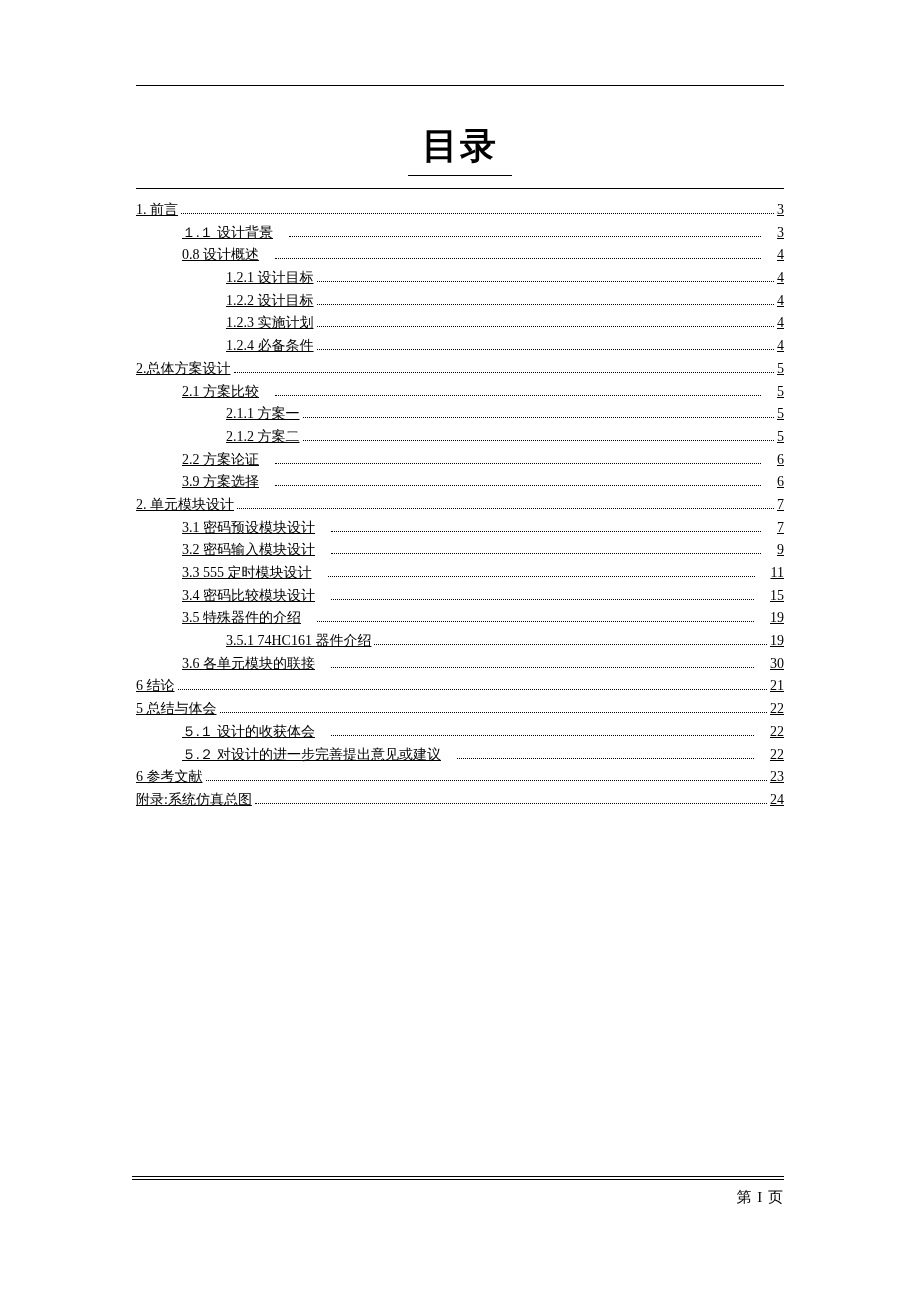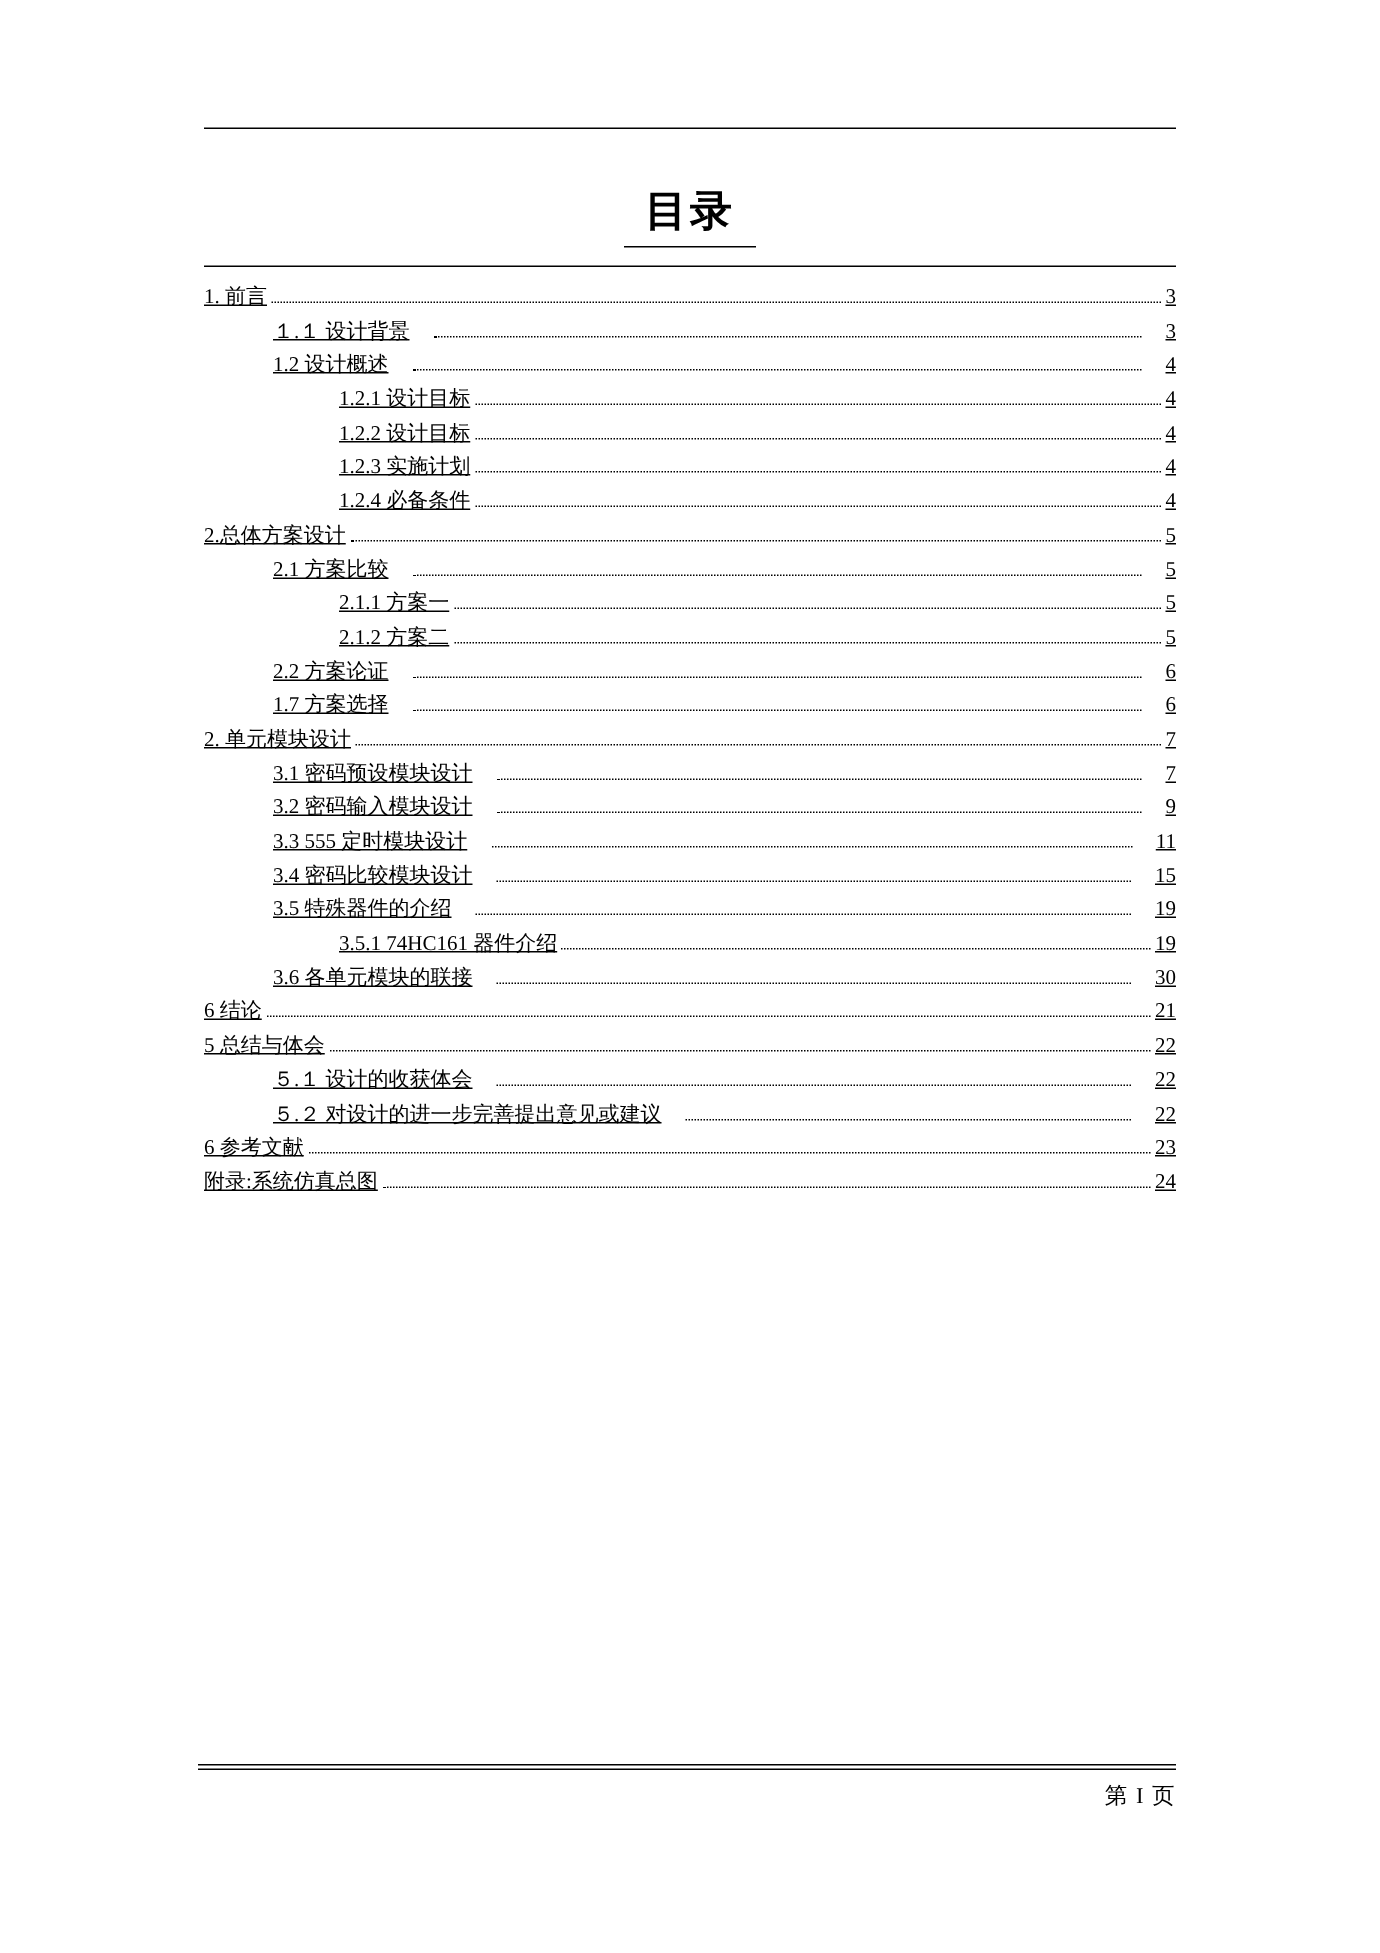--- a/index.html
+++ b/index.html
@@ -20,21 +20,21 @@
     }
     .header-line {
       border-top: 1.5px solid #000;
       margin-bottom: 36px;
     }
     .title-wrap {
       text-align: center;
       margin-bottom: 12px;
     }
     .title {
-      font-size: 28px;
+      font-size: 36px;
       font-weight: bold;
       font-family: "SimSun", "宋体", serif;
       border-bottom: 1.5px solid #000;
       padding: 0 14px 4px;
       display: inline-block;
       letter-spacing: 2px;
     }
     .toc-line-top {
       border-top: 1px solid #000;
       margin-bottom: 10px;
@@ -102,21 +102,21 @@
         <span class="toc-label">1.   前言</span>
         <span class="toc-dots"></span>
         <span class="toc-page">3</span>
       </div>
       <div class="toc-row indent-1">
         <span class="toc-label">１.１ 设计背景</span>
         <span class="toc-dots"></span>
         <span class="toc-page">3</span>
       </div>
       <div class="toc-row indent-1">
-        <span class="toc-label">1.2  设计概述</span>
+        <span class="toc-label">0.8  设计概述</span>
         <span class="toc-dots"></span>
         <span class="toc-page">4</span>
       </div>
       <div class="toc-row indent-2">
         <span class="toc-label">1.2.1 设计目标</span>
         <span class="toc-dots"></span>
         <span class="toc-page">4</span>
       </div>
       <div class="toc-row indent-2">
         <span class="toc-label">1.2.2 设计目标</span>
@@ -152,21 +152,21 @@
         <span class="toc-label">2.1.2 方案二</span>
         <span class="toc-dots"></span>
         <span class="toc-page">5</span>
       </div>
       <div class="toc-row indent-1">
         <span class="toc-label">2.2 方案论证</span>
         <span class="toc-dots"></span>
         <span class="toc-page">6</span>
       </div>
       <div class="toc-row indent-1">
-        <span class="toc-label">1.7 方案选择</span>
+        <span class="toc-label">3.9 方案选择</span>
         <span class="toc-dots"></span>
         <span class="toc-page">6</span>
       </div>
       <div class="toc-row indent-0">
         <span class="toc-label">2. 单元模块设计</span>
         <span class="toc-dots"></span>
         <span class="toc-page">7</span>
       </div>
       <div class="toc-row indent-1">
         <span class="toc-label">3.1 密码预设模块设计</span>

